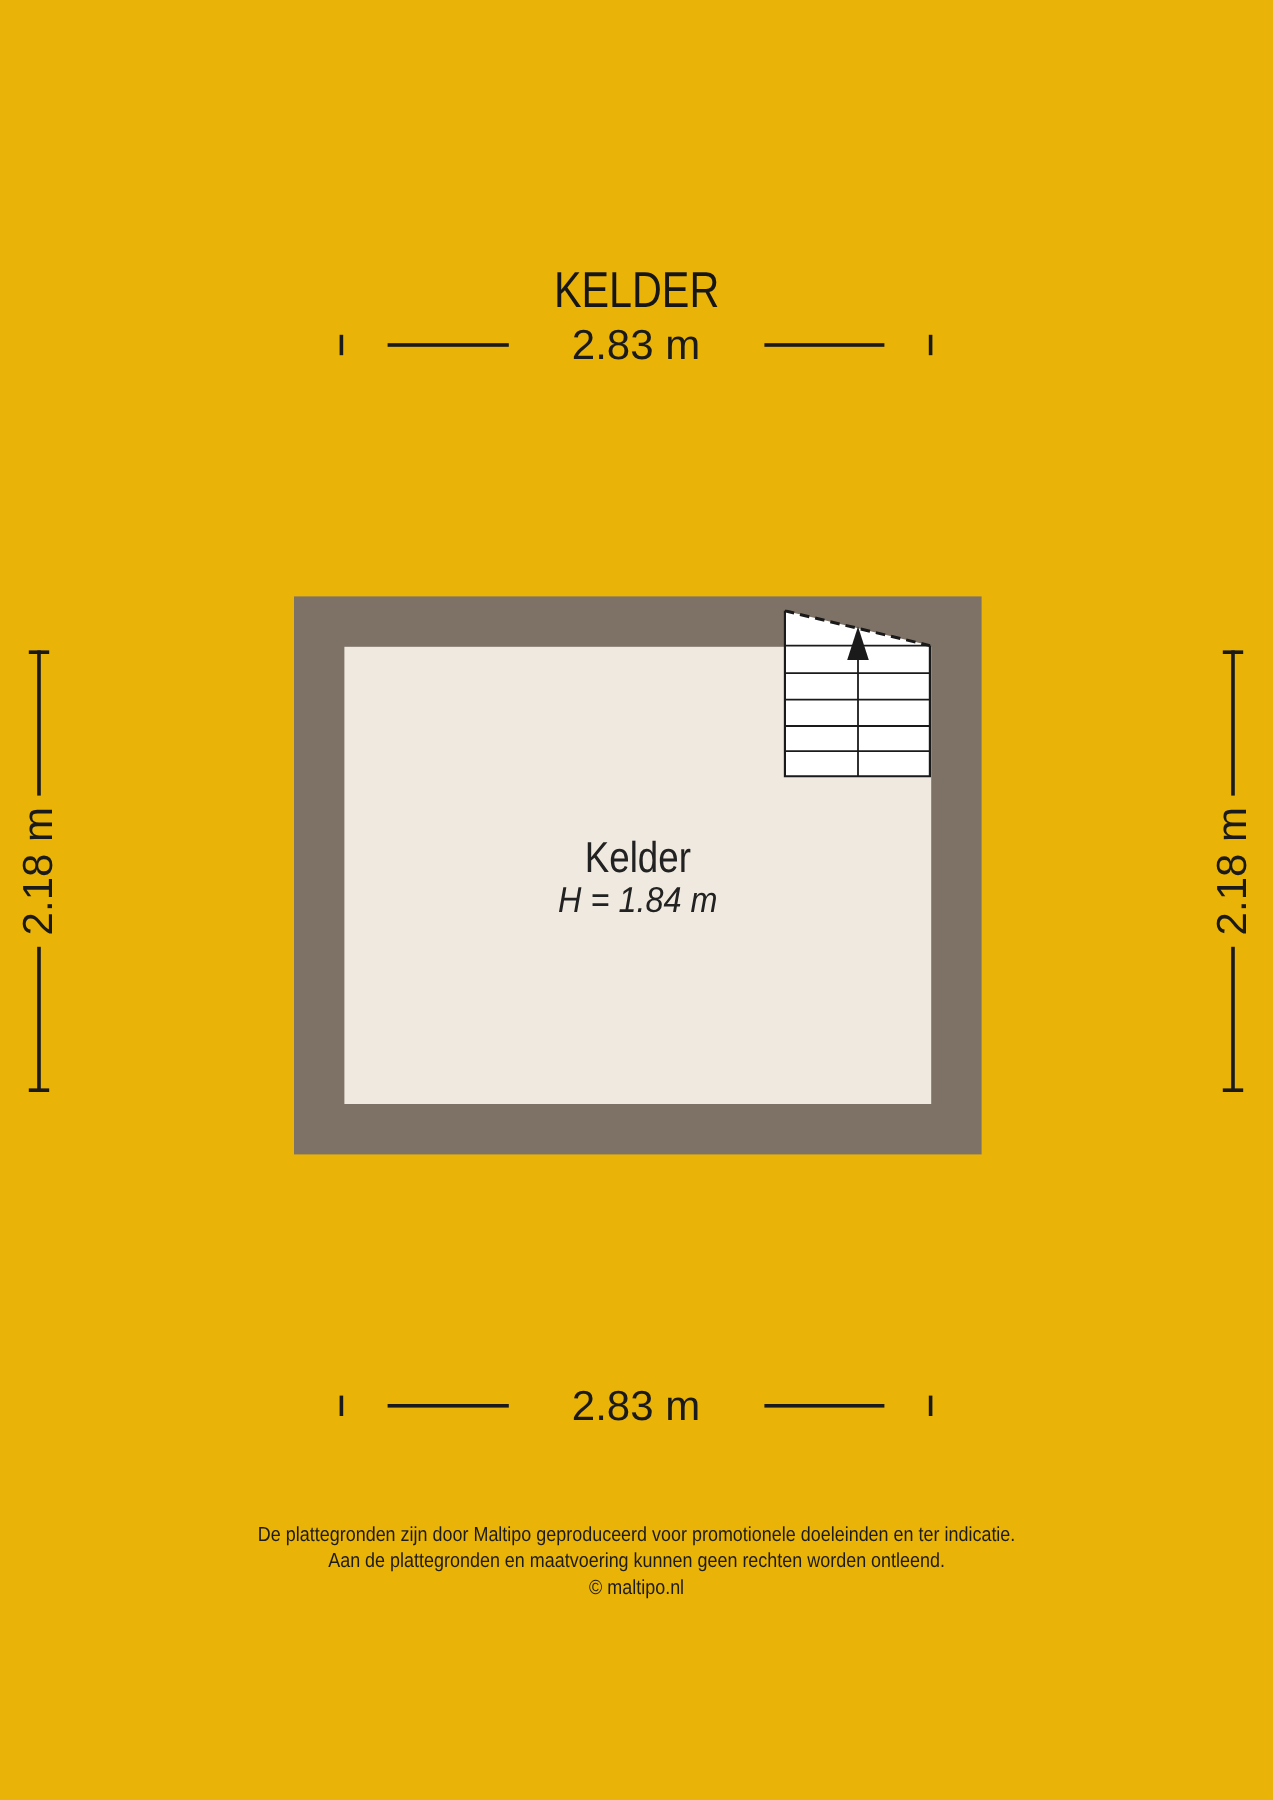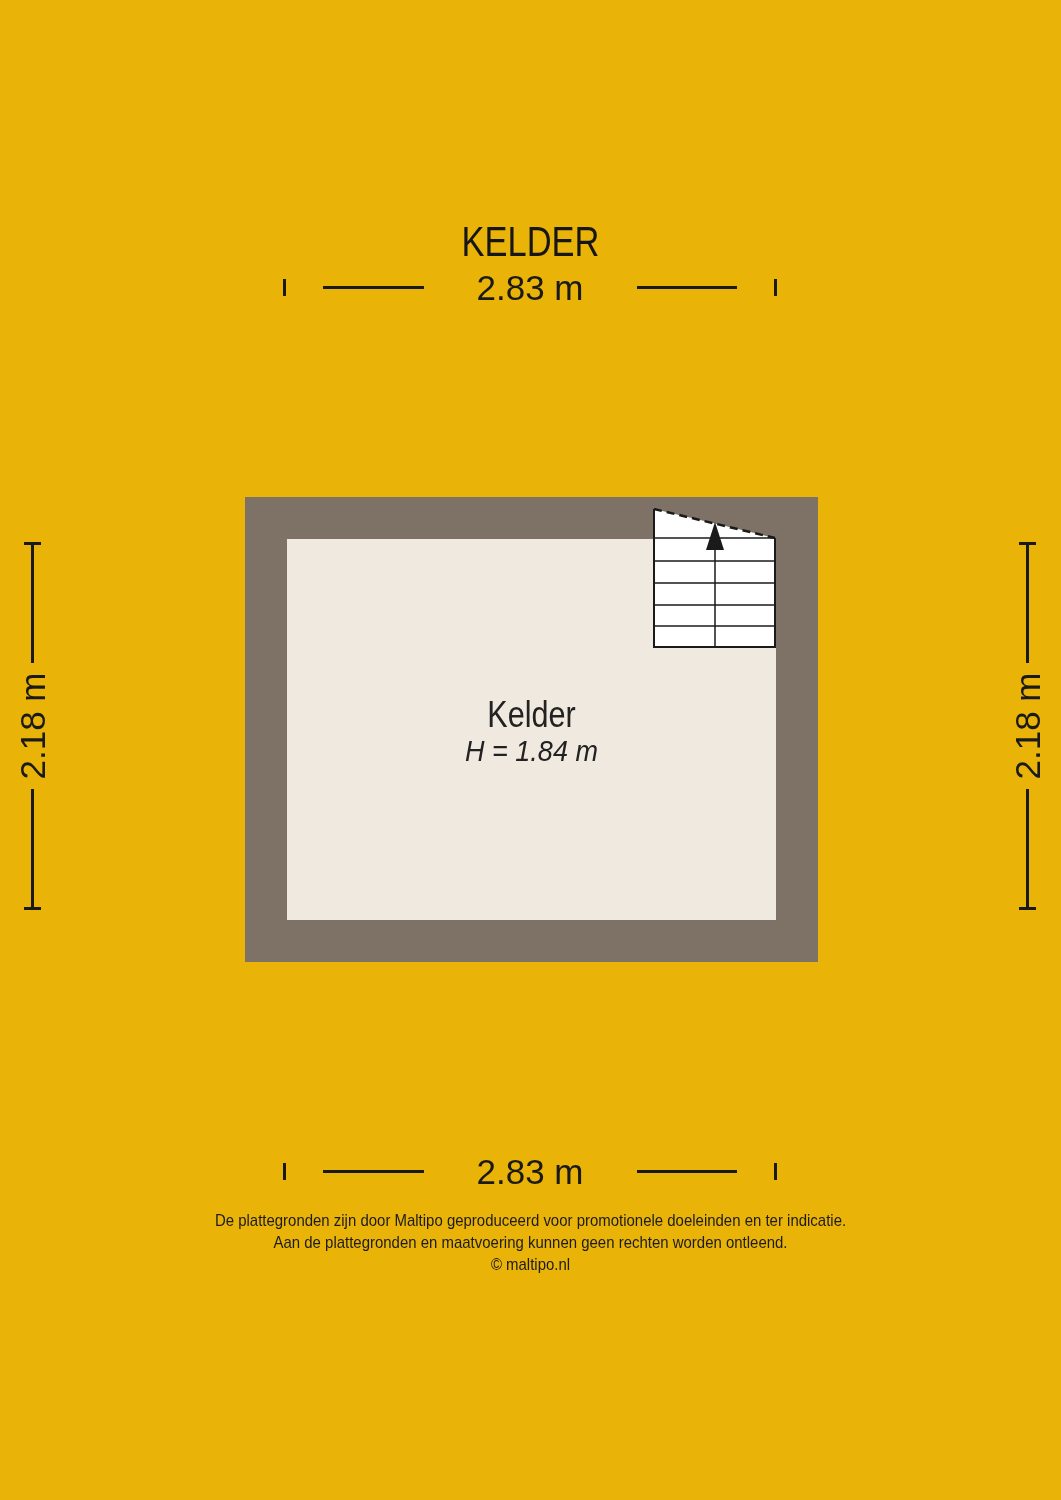--- a/index.html
+++ b/index.html
@@ -76,21 +76,21 @@
     position:absolute; left:0; right:0; top:237px;
     text-align:center;
     font-size:30px; line-height:1.1;
     font-style:italic;
     transform:scaleX(0.9);
     color:#222222; white-space:nowrap;
   }
 
   
   .footer {
-    position:absolute; left:0; right:0; top:1210px;
+    position:absolute; left:0; right:0; top:1268px;
     text-align:center;
     font-size:17px; line-height:22px;
     color:#1c1c1c;
   }
   .footer div { transform:scaleX(0.88); white-space:nowrap; }
 </style>
 </head>
 <body>
 
 <div class="page">

